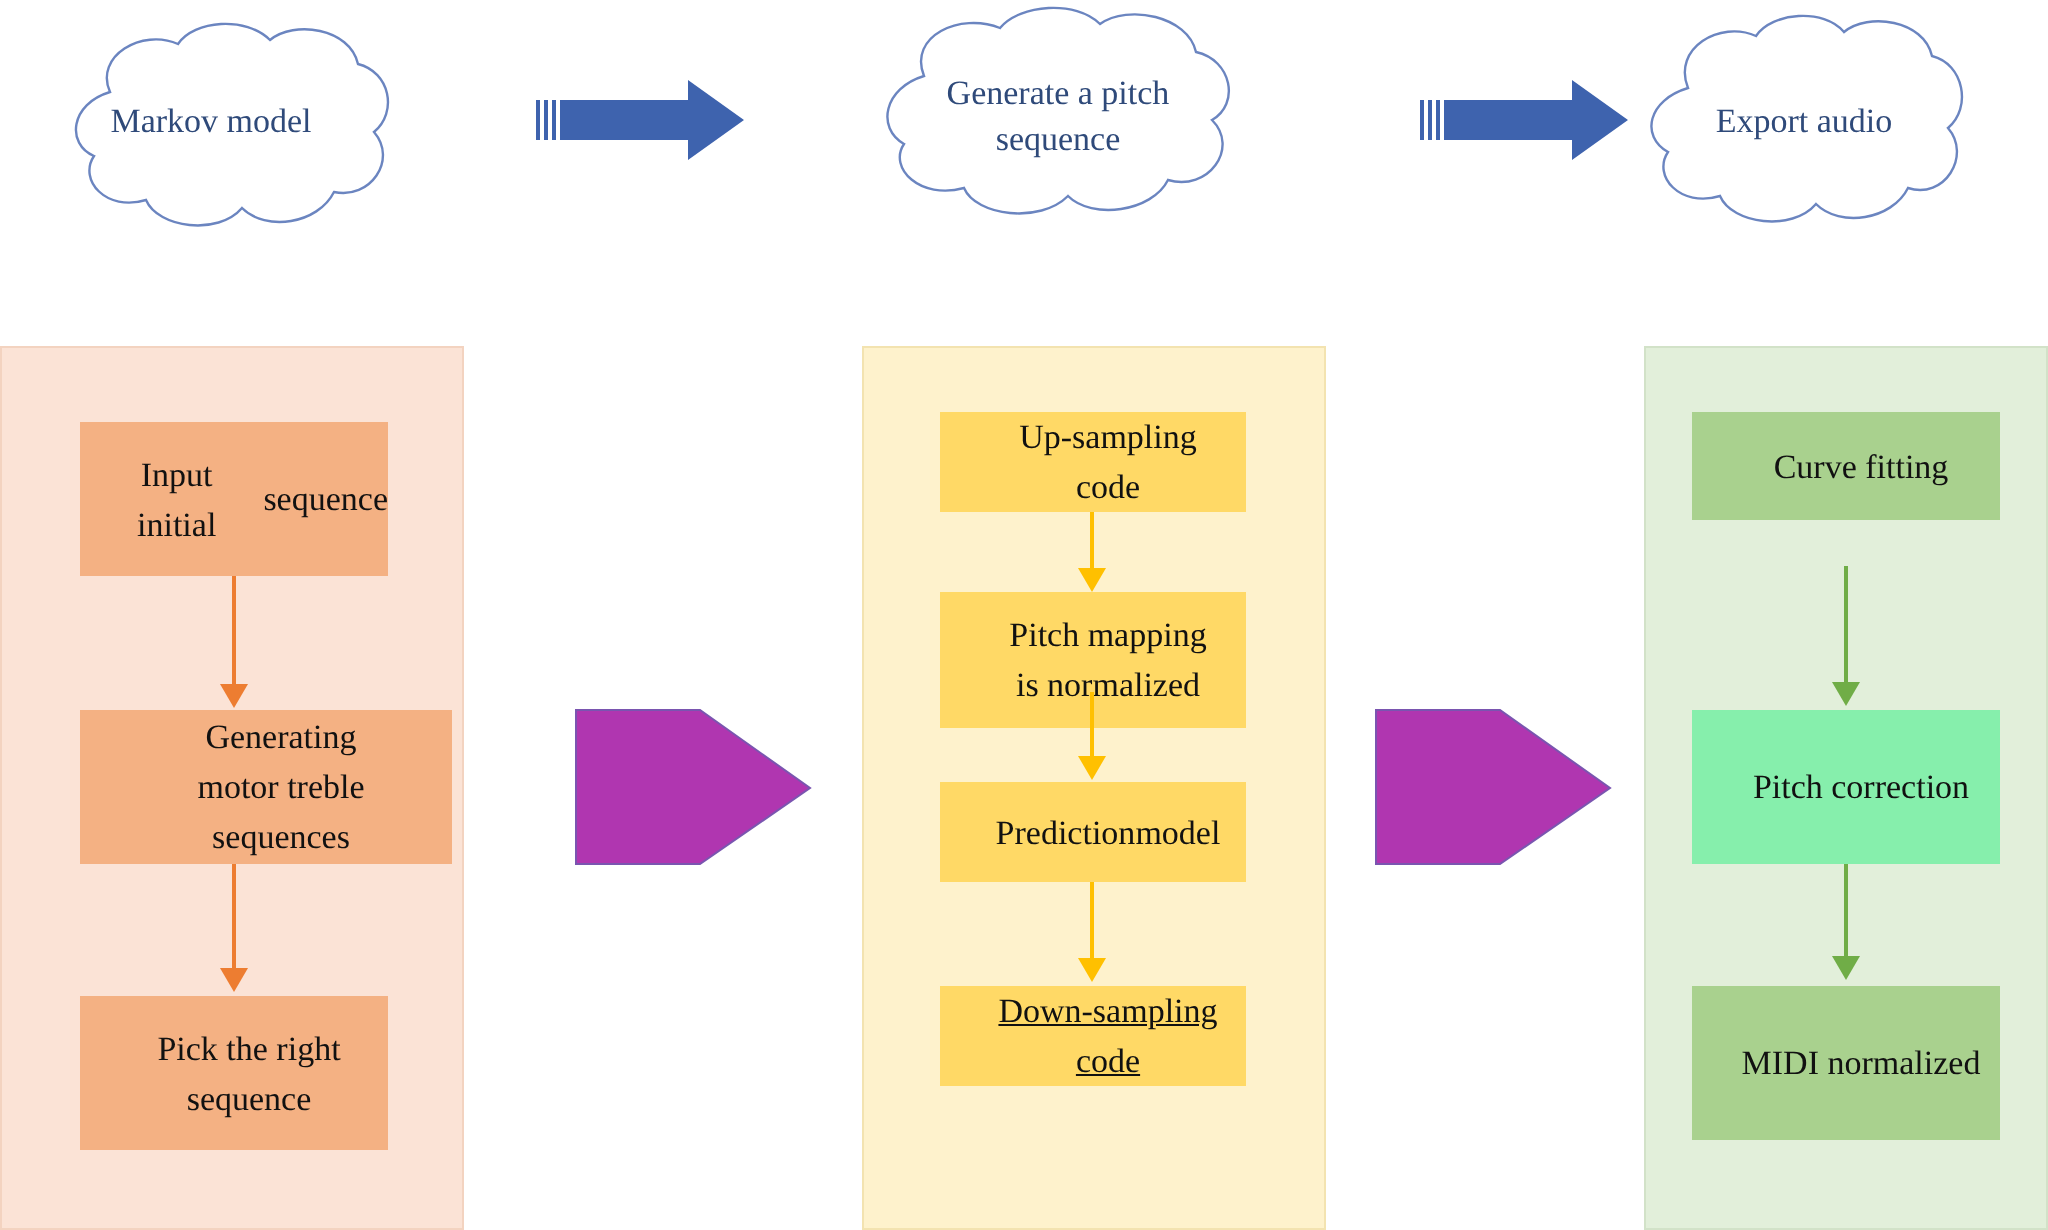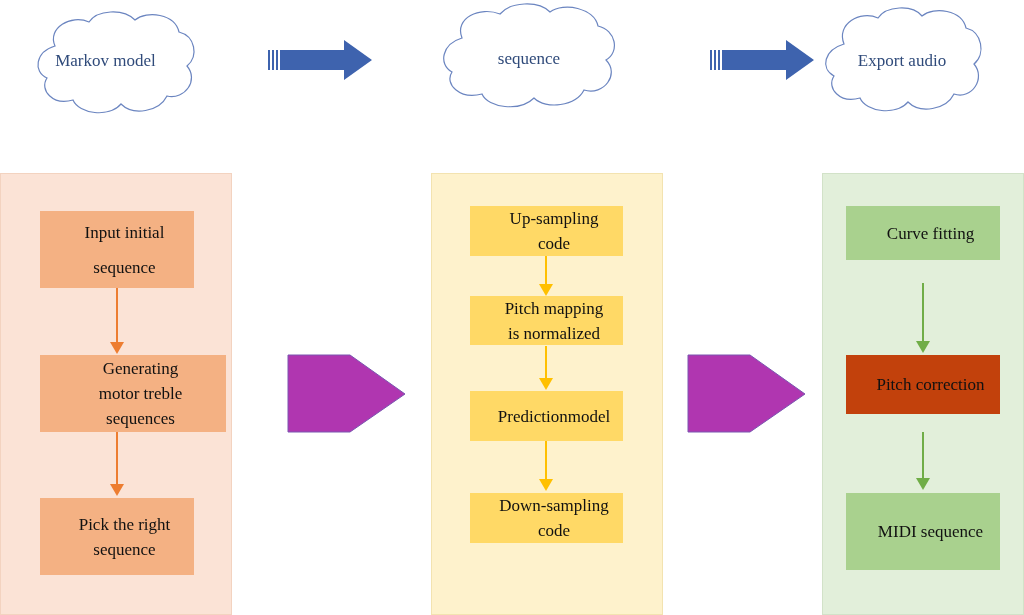--- a/index.html
+++ b/index.html
@@ -16,20 +16,21 @@
 
 <svg style="left:33px;top:8px;width:165px;height:108px;" viewBox="0 0 165 108">
   <path d="M22,38 C14,20 38,6 56,14 C64,2 90,0 102,12 C114,2 142,6 146,24 C162,28 166,48 154,58 C166,72 152,92 134,88 C126,104 100,108 88,96 C76,110 46,106 40,92 C20,98 6,82 14,70 C0,64 2,44 22,38 Z" fill="#ffffff" stroke="#6b85c0" stroke-width="1.2"></path>
 </svg>
 <div class="cloud-text" style="left:23px;top:40px;width:165px;height:40px;">Markov model</div>
 
 <svg style="left:438px;top:2px;width:182px;height:108px;" viewBox="0 0 182 108">
   <path d="M24,36 C16,16 42,4 62,12 C72,0 100,-2 112,10 C126,0 156,6 160,24 C178,28 182,50 168,58 C182,72 166,94 146,88 C138,104 108,108 96,96 C82,110 50,106 44,92 C22,98 6,82 14,70 C0,62 4,42 24,36 Z" fill="#ffffff" stroke="#6b85c0" stroke-width="1.2"></path>
 </svg>
 <div class="cloud-text" style="left:438px;top:18px;width:182px;height:80px;flex-direction:column;">
+  <span>Generate a pitch</span>
   <span>sequence</span>
 </div>
 
 <svg style="left:822px;top:6px;width:160px;height:108px;" viewBox="0 0 160 108">
   <path d="M22,38 C14,18 38,4 56,12 C64,0 90,-2 100,10 C112,0 140,4 144,22 C160,26 164,48 152,58 C164,72 150,94 132,88 C124,104 98,108 86,96 C74,110 44,106 38,92 C18,98 4,82 12,70 C-2,62 2,44 22,38 Z" fill="#ffffff" stroke="#6b85c0" stroke-width="1.2"></path>
 </svg>
 <div class="cloud-text" style="left:822px;top:40px;width:160px;height:40px;">Export audio</div>
 
 <svg style="left:268px;top:40px;width:104px;height:40px;" viewBox="0 0 104 40">
   <rect x="0" y="10" width="2" height="20" fill="#3e63ae"></rect>
@@ -38,21 +39,21 @@
   <polygon points="12,10 76,10 76,0 104,20 76,40 76,30 12,30" fill="#3e63ae"></polygon>
 </svg>
 <svg style="left:710px;top:40px;width:104px;height:40px;" viewBox="0 0 104 40">
   <rect x="0" y="10" width="2" height="20" fill="#3e63ae"></rect>
   <rect x="4" y="10" width="2" height="20" fill="#3e63ae"></rect>
   <rect x="8" y="10" width="2" height="20" fill="#3e63ae"></rect>
   <polygon points="12,10 76,10 76,0 104,20 76,40 76,30 12,30" fill="#3e63ae"></polygon>
 </svg>
 
 <div class="panel" style="left:0;top:173px;width:232px;height:442px;background:#fbe3d6;border:1px solid #f3d3c0;"></div>
-<div class="box" style="left:40px;top:211px;width:154px;height:77px;background:#f4b183;flex-direction:column;gap:10px;">
+<div class="box" style="left:40px;top:211px;width:154px;height:77px;background:#f4b183;flex-direction:row;gap:10px;">
   <span>Input initial</span>
   <span>sequence</span>
 </div>
 <div class="line-v" style="left:116px;top:288px;height:56px;background:#ed7d31;"></div>
 <div class="arrowhead" style="left:110px;top:342px;border-top-color:#ed7d31;"></div>
 <div class="box" style="left:40px;top:355px;width:186px;height:77px;background:#f4b183;flex-direction:column;font-family:Liberation Serif, serif;">
   <span>Generating</span>
   <span>motor treble</span>
   <span>sequences</span>
 </div>
@@ -67,47 +68,47 @@
   <polygon points="0,0 62,0 117,39 62,77 0,77" fill="#b036b0" stroke="#7a55b0" stroke-width="1"></polygon>
 </svg>
 
 <div class="panel" style="left:431px;top:173px;width:232px;height:442px;background:#fef2cc;border:1px solid #f3e3b0;"></div>
 <div class="box" style="left:470px;top:206px;width:153px;height:50px;background:#ffd966;flex-direction:column;">
   <span>Up-sampling</span>
   <span>code</span>
 </div>
 <div class="line-v" style="left:545px;top:256px;height:30px;background:#ffc000;"></div>
 <div class="arrowhead" style="left:539px;top:284px;border-top-color:#ffc000;"></div>
-<div class="box" style="left:470px;top:296px;width:153px;height:49px;background:#ffd966;flex-direction:column;">
+<div class="box" style="left:470px;top:296px;width:153px;height:68px;background:#ffd966;flex-direction:column;">
   <span>Pitch mapping</span>
   <span>is normalized</span>
 </div>
 <div class="line-v" style="left:545px;top:346px;height:34px;background:#ffc000;"></div>
 <div class="arrowhead" style="left:539px;top:378px;border-top-color:#ffc000;"></div>
 <div class="box" style="left:470px;top:391px;width:153px;height:50px;background:#ffd966;flex-direction:row;">
   <span>Prediction</span>
   <span>model</span>
 </div>
 <div class="line-v" style="left:545px;top:441px;height:40px;background:#ffc000;"></div>
 <div class="arrowhead" style="left:539px;top:479px;border-top-color:#ffc000;"></div>
-<div class="box" style="left:470px;top:493px;width:153px;height:50px;background:#ffd966;flex-direction:column;">
+<div class="box" style="left:470px;top:493px;width:153px;height:50px;background:#ffd966;flex-direction:column;text-decoration:underline;">
   <span>Down-sampling</span>
   <span>code</span>
 </div>
 
 <svg style="left:688px;top:355px;width:118px;height:78px;" viewBox="0 0 118 78">
   <polygon points="0,0 62,0 117,39 62,77 0,77" fill="#b036b0" stroke="#7a55b0" stroke-width="1"></polygon>
 </svg>
 
 <div class="panel" style="left:822px;top:173px;width:202px;height:442px;background:#e2efda;border:1px solid #d2e2c8;"></div>
 <div class="box" style="left:846px;top:206px;width:154px;height:54px;background:#a9d18e;">
   <span>Curve fitting</span>
 </div>
 <div class="line-v" style="left:922px;top:283px;height:60px;background:#70ad47;"></div>
 <div class="arrowhead" style="left:916px;top:341px;border-top-color:#70ad47;"></div>
-<div class="box" style="left:846px;top:355px;width:154px;height:59px;background:#c2410c;">
+<div class="box" style="left:846px;top:355px;width:154px;height:77px;background:#86efac;">
   <span>Pitch correction</span>
 </div>
 <div class="line-v" style="left:922px;top:432px;height:48px;background:#70ad47;"></div>
 <div class="arrowhead" style="left:916px;top:478px;border-top-color:#70ad47;"></div>
 <div class="box" style="left:846px;top:493px;width:154px;height:77px;background:#a9d18e;">
-  <span>MIDI sequence</span>
+  <span>MIDI normalized</span>
 </div>
 
 </body></html>

